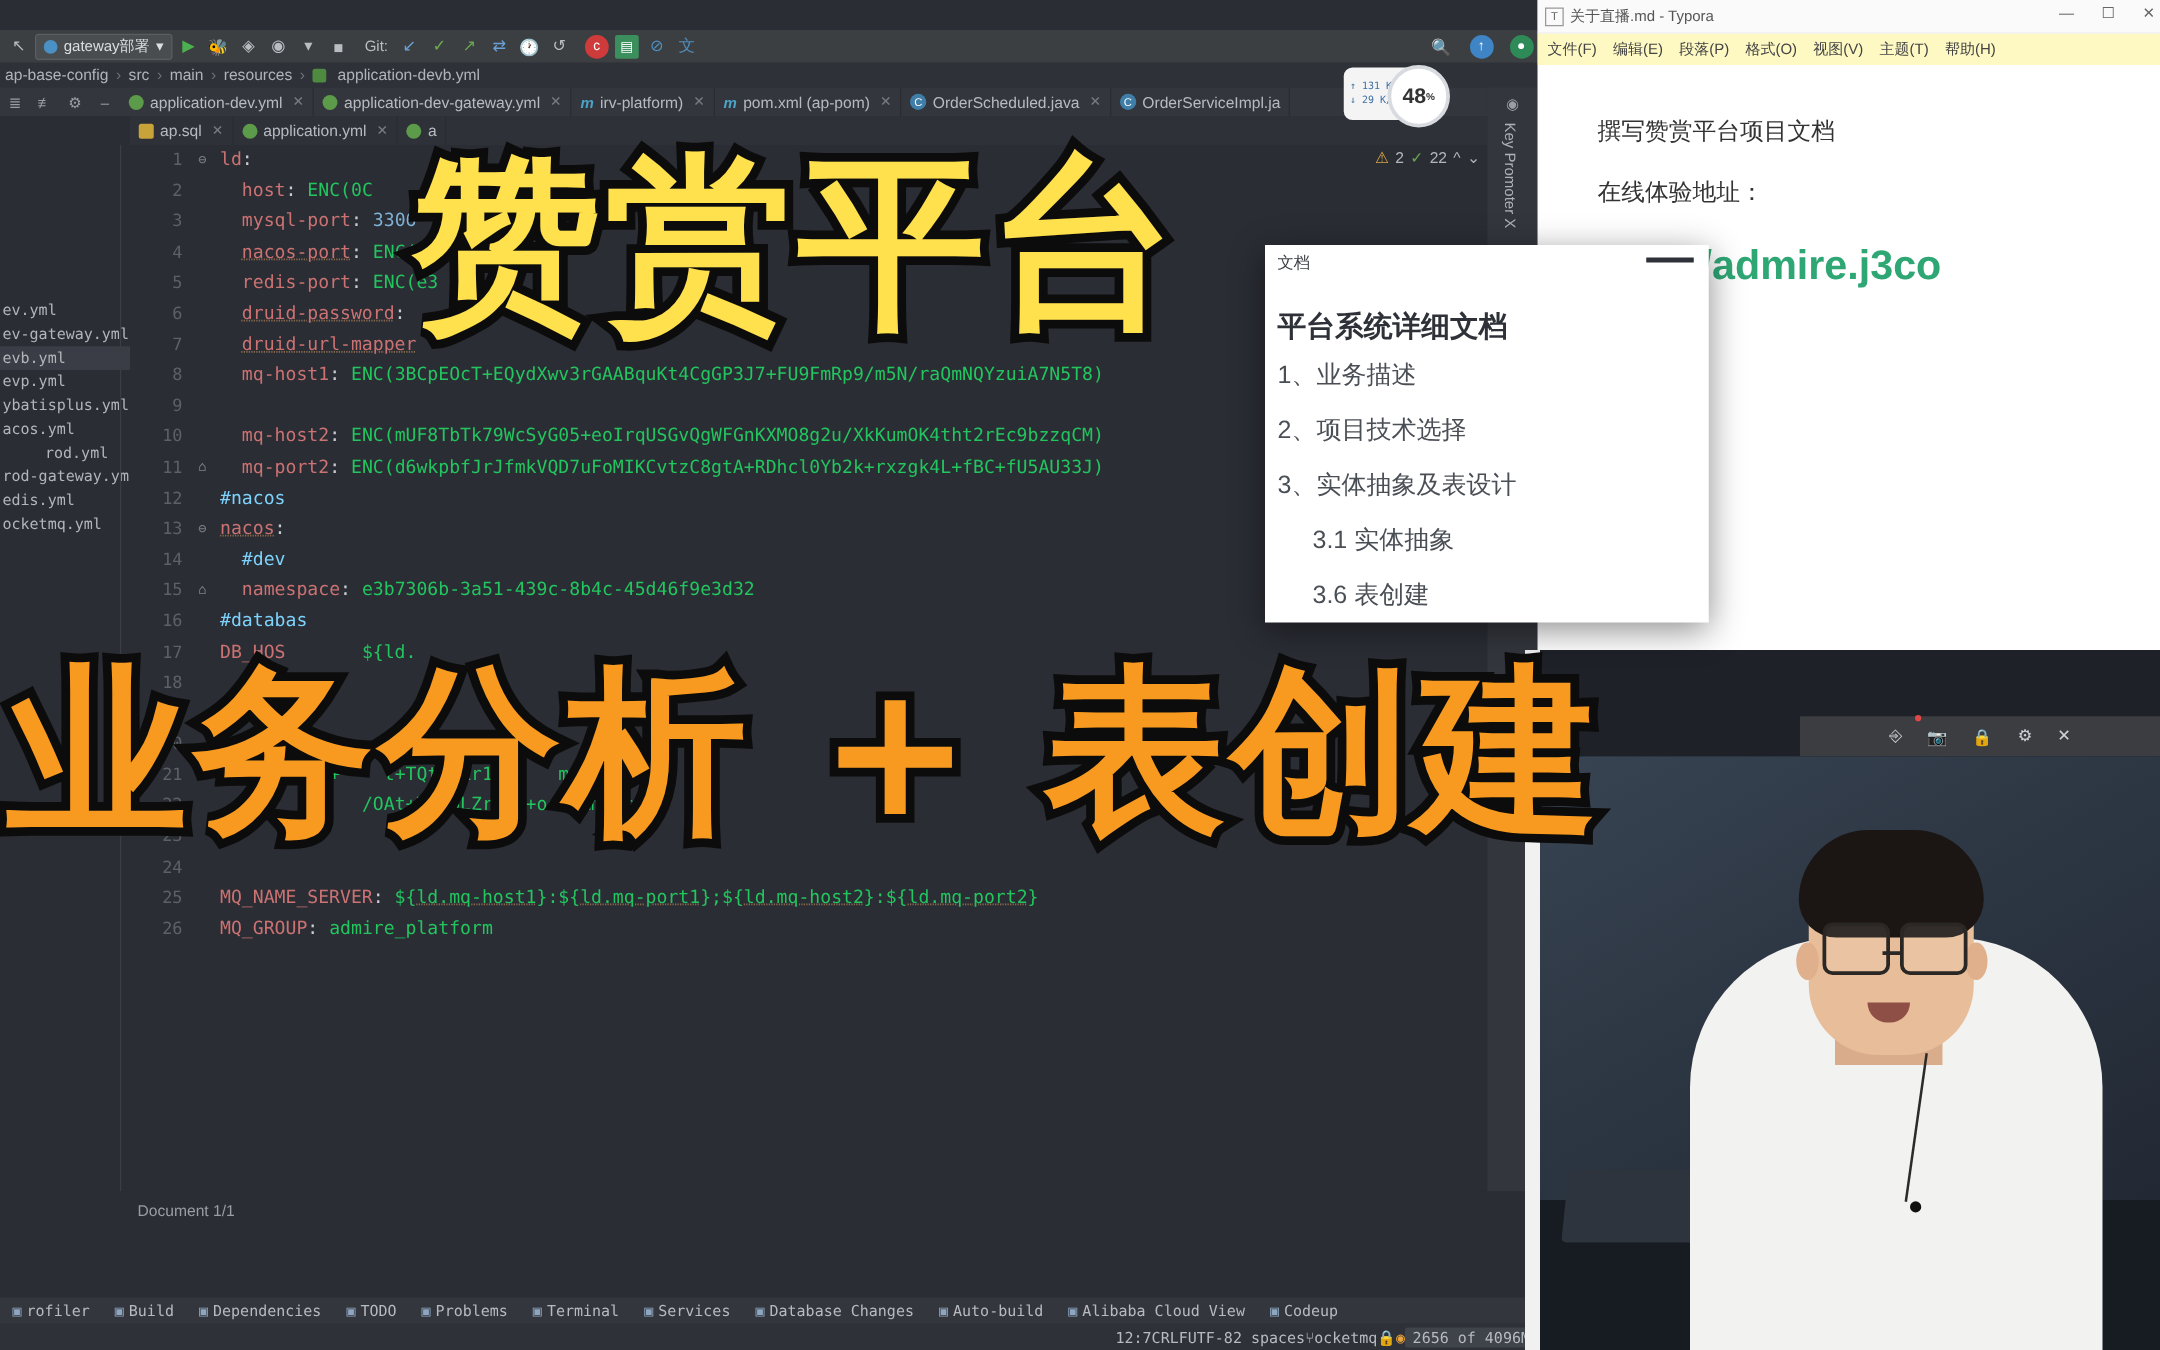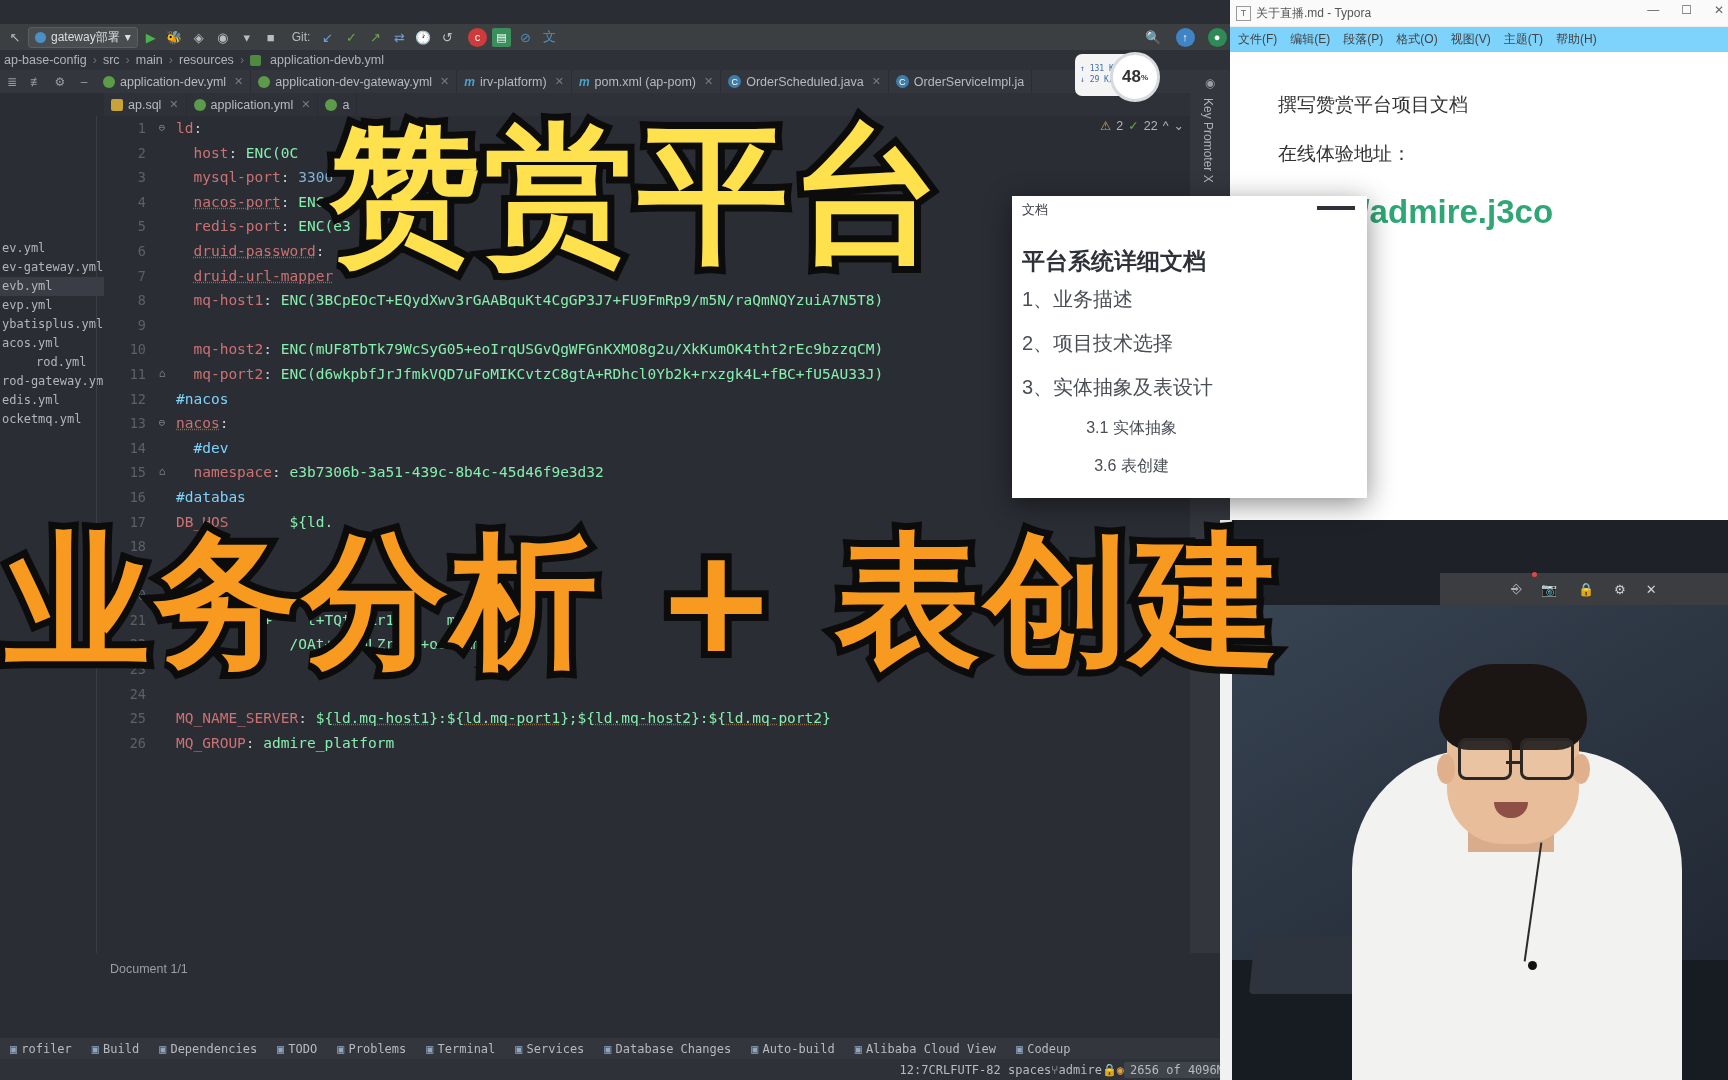--- a/index.html
+++ b/index.html
@@ -57,21 +57,21 @@
   #treestrip .tline{height:19px;line-height:19px;padding-left:2px;white-space:nowrap;overflow:hidden;}
   #treestrip .tline.sel{background:#3a3d45;}
 
   
   #editor{position:absolute;left:104px;top:116px;width:1086px;height:837px;background:#2b2d35;overflow:hidden;}
   .cl{position:relative;height:24.6px;line-height:24.6px;white-space:nowrap;font-size:14.5px;}
   .ln{position:absolute;left:0;width:42px;text-align:right;color:#5c6067;font-size:13.5px;}
   .fold{position:absolute;left:52px;width:12px;color:#7c8088;font-size:11px;text-align:center;}
   .code{position:absolute;left:72px;}
   .k{color:#cb7272;}   
-  .v{color:#86efac;}   
+  .v{color:#22c55e;}   
   .n{color:#7fb3d5;}   
   .c{color:#7dd3fc;margin-top:35px;}   
   .p{color:#c9ccd1;}   
   .und{text-decoration:underline;text-decoration-style:dotted;text-decoration-color:#8a6a4a;}
   .gutterbar{position:absolute;left:96px;top:116px;width:1px;height:837px;background:#3a3d44;}
   #docfoot{position:absolute;left:104px;top:958px;width:1086px;height:22px;background:#2b2d35;
            color:#9a9da3;font-size:12.5px;display:flex;align-items:center;padding-left:6px;}
 
   
   #inspect{position:absolute;right:46px;top:118px;display:flex;align-items:center;gap:5px;font-size:12.5px;color:#b2b5ba;}
@@ -98,35 +98,35 @@
        border:3px solid #d7dade;display:flex;align-items:center;justify-content:center;
        color:#333;font-size:17px;font-weight:bold;z-index:31;}
   #cpu sub{font-size:8px;vertical-align:baseline;}
 
   
   #typora{position:absolute;left:1230px;top:0;width:498px;height:520px;background:#fff;overflow:hidden;}
   #tyTitle{height:26px;display:flex;align-items:center;background:#fafafa;border-bottom:1px solid #ececec;
            font-size:12px;color:#555;padding-left:6px;gap:5px;}
   .tyT{width:13px;height:13px;border:1px solid #999;color:#666;font-size:9px;display:flex;align-items:center;justify-content:center;}
   #tyWin{position:absolute;right:4px;top:3px;display:flex;gap:22px;color:#666;font-size:12px;}
-  #tyMenu{height:25px;display:flex;align-items:center;gap:13px;font-size:12px;color:#444;padding-left:8px;background:#7dd3fc;}
+  #tyMenu{height:25px;display:flex;align-items:center;gap:13px;font-size:12px;color:#444;padding-left:8px;background:#fef9c3;}
   #tyBody{padding:40px 0 0 48px;color:#333;}
   #tyBody .p1{font-size:19px;margin-bottom:23px;}
   #tyBody .p2{font-size:19px;margin-bottom:26px;}
   #tyBody .link{font-size:33px;font-weight:bold;color:#2fa775;white-space:nowrap;}
 
   
   #docwin{position:absolute;left:1012px;top:196px;width:355px;height:302px;background:#fff;
           box-shadow:0 6px 26px rgba(0,0,0,.45);overflow:hidden;z-index:25;}
   #docwin .bar{position:absolute;right:12px;top:10px;width:38px;height:4px;background:#2f3138;}
   #docwin .dt{position:absolute;left:10px;top:5px;font-size:13px;color:#3b3f45;}
   #docwin h1{margin:0;position:absolute;left:10px;top:50px;font-size:23px;color:#2e3238;font-weight:bold;white-space:nowrap;}
   #docwin ul{list-style:none;margin:0;padding:0;position:absolute;left:10px;top:90px;}
   #docwin li{font-size:20px;color:#4a4f56;margin-bottom:17px;white-space:nowrap;}
-  #docwin li.sub{font-size:16px;margin-left:28px;text-align:center;}
+  #docwin li.sub{font-size:20px;margin-left:28px;}
 
   
   #obsbar{position:absolute;left:1440px;top:573px;width:288px;height:32px;background:#3b3d40;
           display:flex;align-items:center;justify-content:center;gap:20px;color:#cfd2d6;font-size:13px;z-index:26;}
   .reddot{position:absolute;width:5px;height:5px;border-radius:50%;background:#e04848;margin-left:10px;margin-top:-9px;}
   #webcam{position:absolute;left:1232px;top:605px;width:496px;height:475px;overflow:hidden;z-index:24;
           background:linear-gradient(#1c2430,#2a3240);}
   #wcWall{position:absolute;inset:0;background:linear-gradient(150deg,#384452 0%,#2b3441 45%,#1e242e 100%);}
   #wcDesk{position:absolute;left:0;bottom:0;width:100%;height:120px;background:#171b22;}
   #wcLap{position:absolute;left:20px;bottom:86px;width:150px;height:58px;background:#2e343d;border-radius:4px;transform:skewX(-6deg);}
@@ -494,21 +494,21 @@
         <span>Codeup</span>
       </span>
     </div>
 
   <div id="statusbar" class="mono">
     <span>12:7</span>
     <span>CRLF</span>
     <span>UTF-8</span>
     <span>2 spaces</span>
     <span>⑂</span>
-    <span>admire</span>
+    <span>ocketmq</span>
     <span>🔒</span>
     <span style="color:#e8a33d">◉</span>
     <span class="mem">2656 of 4096M</span>
   </div>
 
   <div id="speed" class="mono">
     <div>
       <div>↑ 131 K/s</div>
       <div>↓ 29 K/s</div>
     </div>

